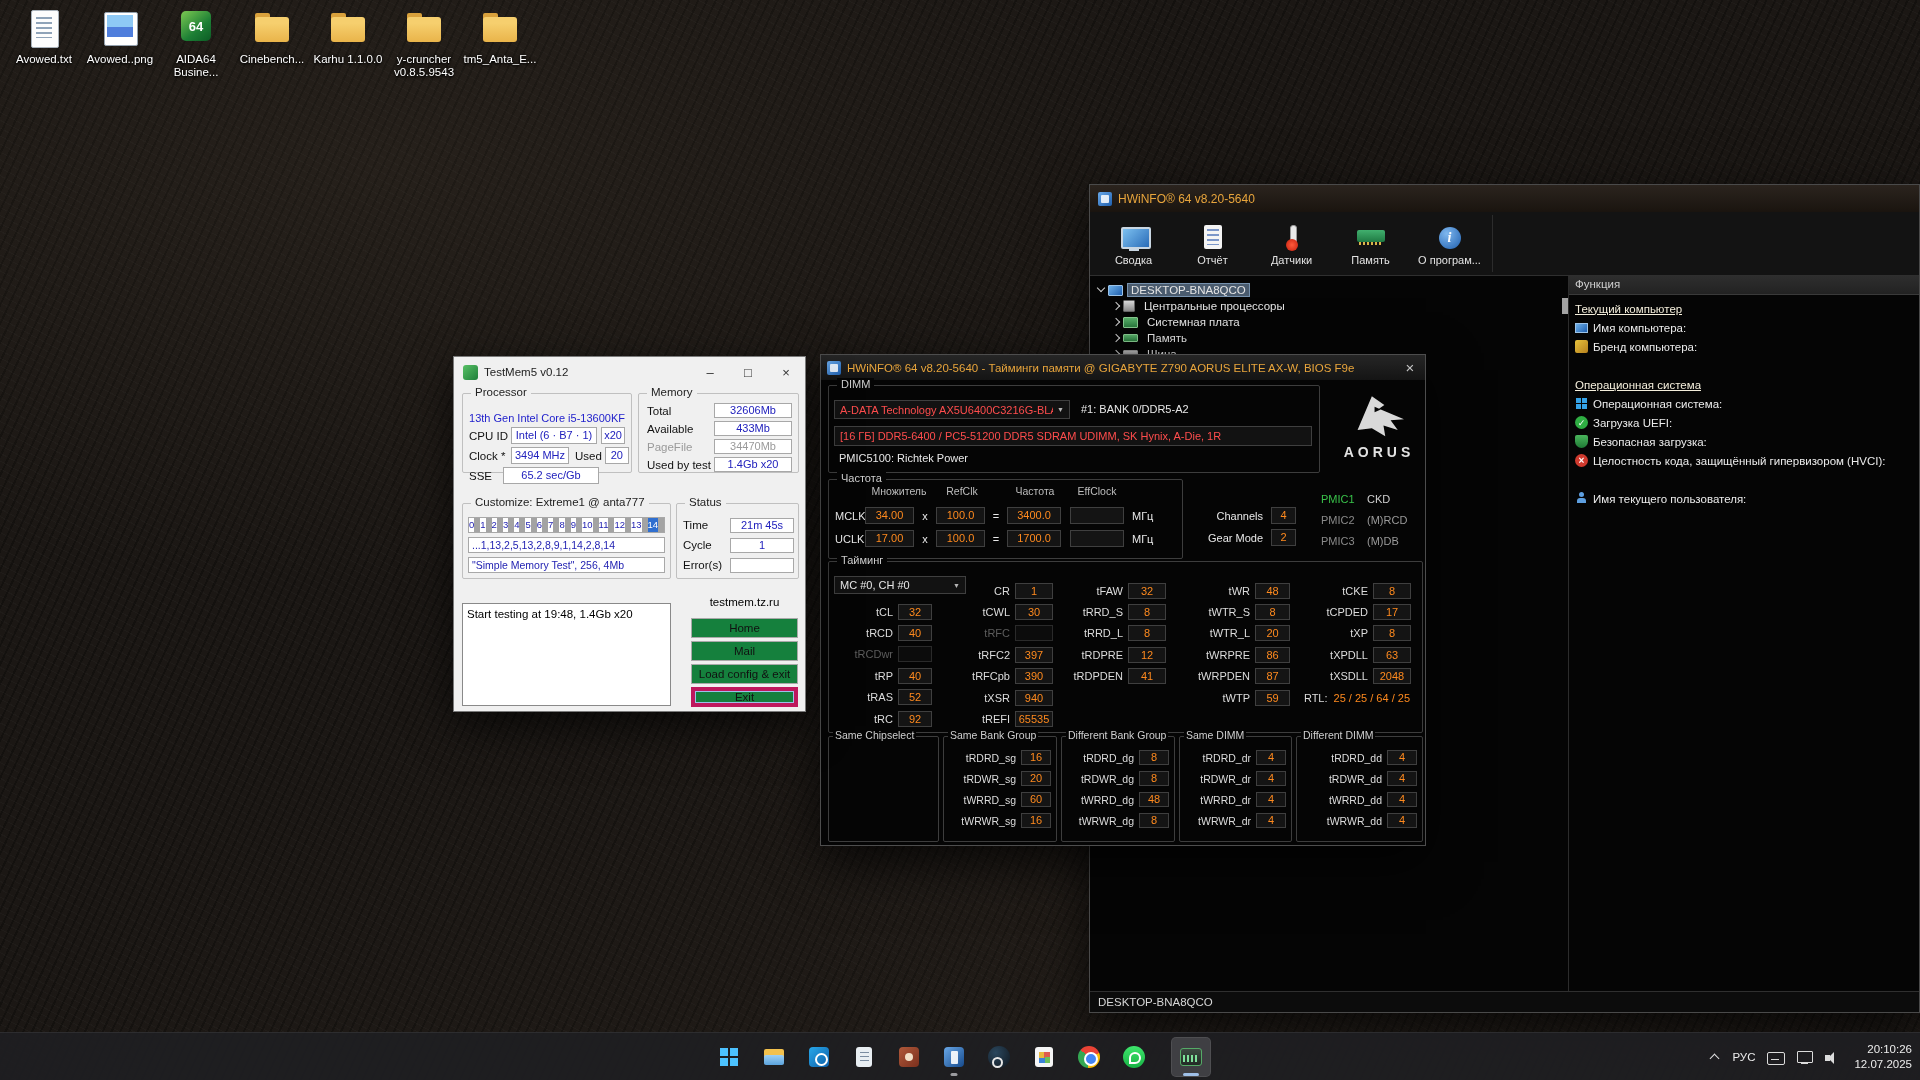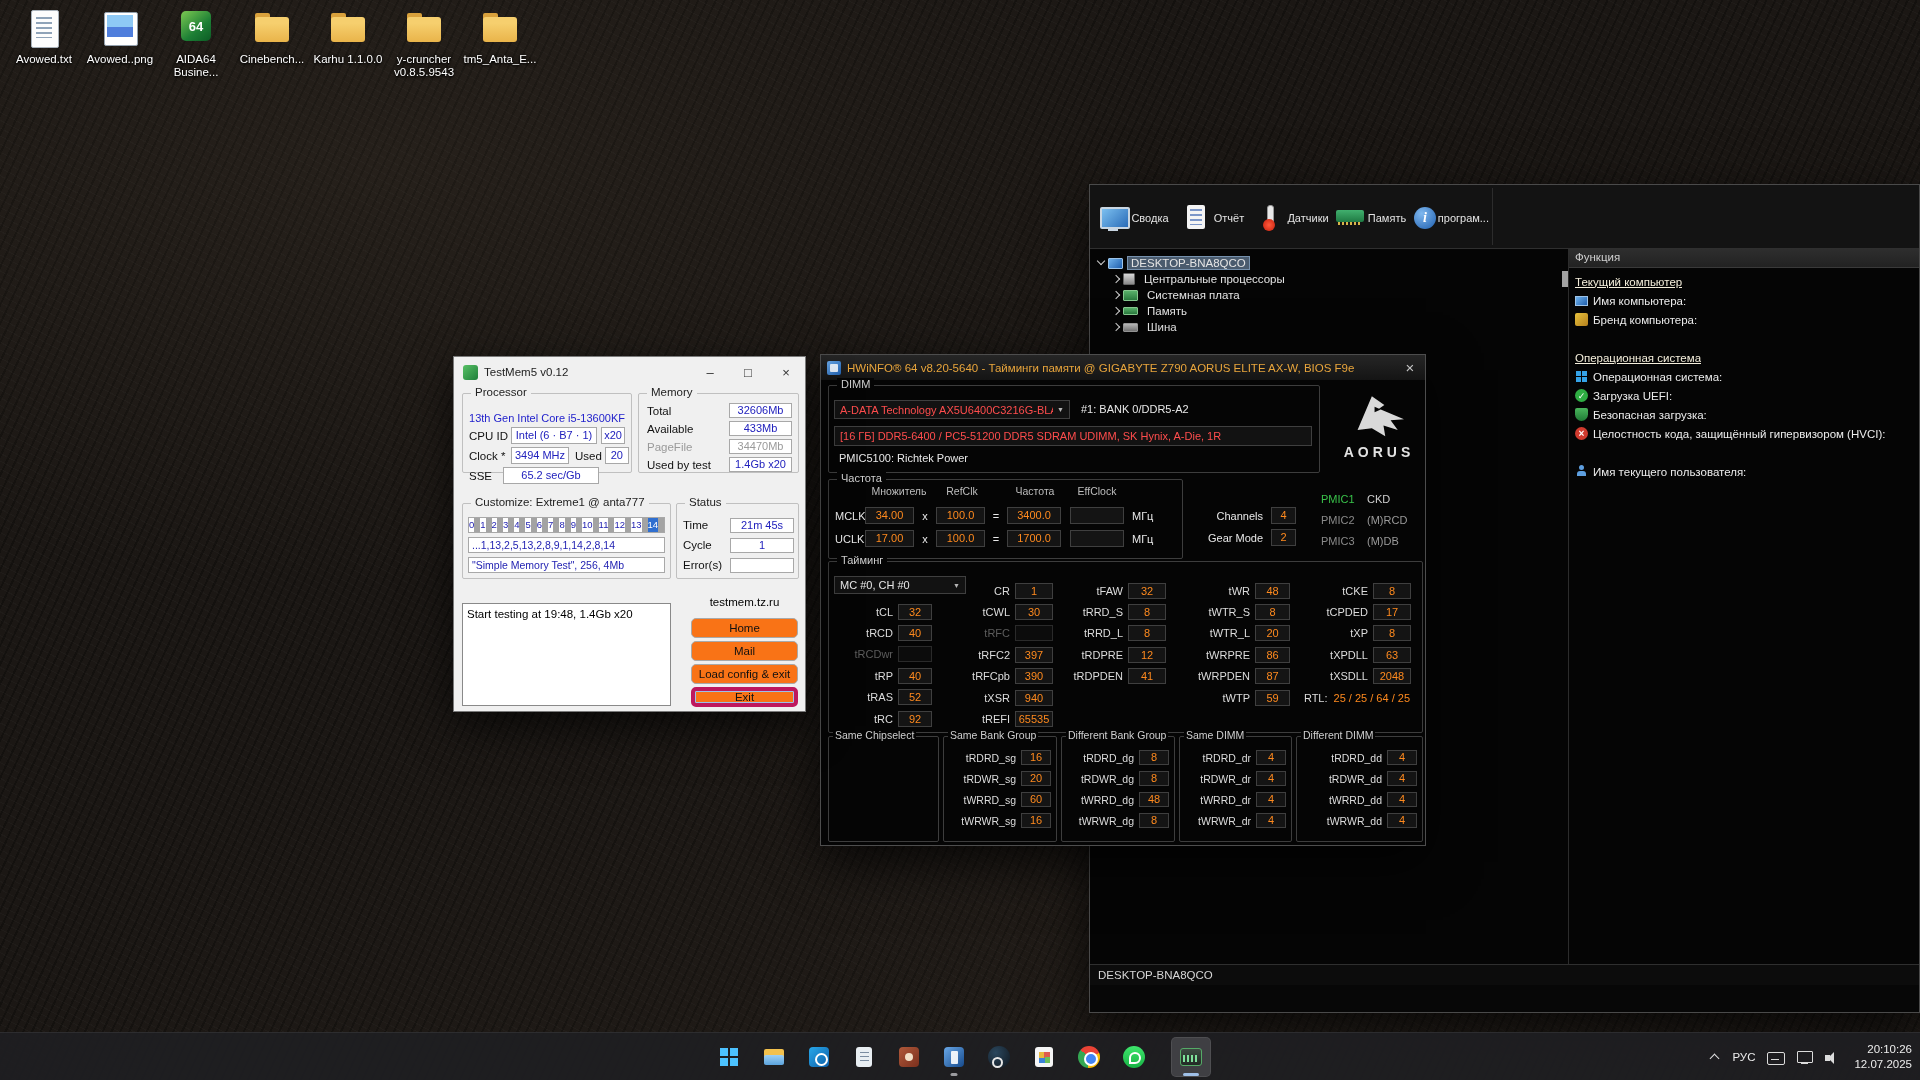--- a/index.html
+++ b/index.html
@@ -44,21 +44,21 @@
   .hw-ico::after{content:"";position:absolute;inset:3px;background:rgba(255,255,255,.85);border-radius:1px}
 
   
   .hwm{position:absolute;left:1089px;top:184px;width:831px;height:829px;background:#070707;
     border:1px solid #4a4a4a;box-shadow:0 16px 48px rgba(0,0,0,.7);z-index:20;overflow:hidden}
   .hwm-titlebar{height:27px;background:linear-gradient(#2b241e,#1a140f);display:flex;align-items:center;padding-left:8px}
   .hwm-title{font-size:12px;color:#e8a53c;white-space:nowrap}
   .hwm-toolbar{position:relative;height:64px;background:#131313;border-bottom:1px solid #2f2f2f;
     display:flex;align-items:stretch;padding:3px 0 0 4px}
   .hwm-toolbar::after{content:"";position:absolute;left:402px;top:3px;bottom:3px;width:1px;background:#2c2c2c}
-  .tbtn{width:79px;display:flex;flex-direction:row;align-items:center;justify-content:center;gap:3px;cursor:pointer}
+  .tbtn{width:79px;display:flex;flex-direction:column;align-items:center;justify-content:center;gap:3px;cursor:pointer}
   .tb-ico{width:30px;height:26px;position:relative}
   .tb-lbl{font-size:11px;color:#e3e3e3;white-space:nowrap}
   .tb-summary .tb-ico::before{content:"";position:absolute;left:2px;top:2px;width:26px;height:18px;border-radius:2px;
     background:linear-gradient(135deg,#7cc0f0,#2a6cb8);border:2px solid #c9d6e2}
   .tb-summary .tb-ico::after{content:"";position:absolute;left:10px;bottom:0;width:10px;height:3px;background:#c9d6e2}
   .tb-report .tb-ico::before{content:"";position:absolute;left:6px;top:0;width:18px;height:24px;background:#f4f4f4;border-radius:2px}
   .tb-report .tb-ico::after{content:"";position:absolute;left:9px;top:4px;width:12px;height:16px;
     background:repeating-linear-gradient(#7b96c8 0 2px,transparent 2px 5px)}
   .tb-sensors .tb-ico::before{content:"";position:absolute;left:13px;top:0;width:5px;height:17px;background:#e8e8e8;
     border-radius:3px 3px 0 0;border:1px solid #999}
@@ -204,37 +204,37 @@
   .w42{width:42px;flex:none}.w34{width:34px;flex:none}
   .tbox{background:#fff;border:1px solid #a8a8a8;color:#2121bd;font-size:11px;text-align:center;height:17px;
     line-height:15px;padding:0 2px;overflow:hidden;white-space:nowrap}
   .flex1{flex:1;margin-right:4px}
   .w24{width:24px;flex:none}.w58{width:58px;margin-right:4px;flex:none}
   .used{margin-right:3px;margin-left:2px}
   .w96{width:96px;flex:none}
   .mem-rows{padding-top:6px}
   .mrow{display:flex;align-items:center;margin:3px 6px 0 8px;height:15px}
   .mlbl{flex:1;font-size:11.5px}
-  .mval{width:63px;height:15px;line-height:13px;flex:none}
+  .mval{width:78px;height:15px;line-height:13px;flex:none}
   .mrow.dim .mlbl,.mrow.dim .mval{color:#9a9a9a}
   .cbox{position:absolute;left:5px;right:5px;height:16px;background:#fff;border:1px solid #a8a8a8;font-size:10.5px;
     color:#1d1db0;line-height:14px;padding:0 3px;white-space:nowrap;overflow:hidden}
   .cpus{top:13px;display:flex;align-items:stretch;padding:0;cursor:pointer}
   .cpu{flex:1;text-align:center;font-size:9.5px;color:#1d1db0;border-right:6px solid #a3a3a3;line-height:14px}
   .cpu:last-child{border-right:none}
   .cpu.sel{background:#2f6fd0;color:#fff}
   .seq{top:33px}.tdesc{top:53px}
   .srow{position:absolute;left:6px;right:4px;display:flex;align-items:center;height:16px}
   .sr1{top:13px}.sr2{top:33px}.sr3{top:53px}
   .slbl{flex:1;font-size:11.5px}
   .sval{width:64px;height:15px;line-height:13px;flex:none}
   .tm5-log{position:absolute;left:8px;top:246px;width:209px;height:103px;background:#fff;border:1px solid #898989;
     font-size:11.5px;color:#000;padding:3px 4px;line-height:14px;cursor:text}
   .tm5-site{position:absolute;left:237px;top:239px;width:107px;text-align:center;font-size:11.5px;color:#000}
-  .btn{position:absolute;left:237px;width:107px;height:20px;background:#f97316;border:1px solid #a9a9a9;border-radius:5px;
+  .btn{position:absolute;left:237px;width:107px;height:20px;background:#15803d;border:1px solid #a9a9a9;border-radius:0;
     font-size:11.5px;display:flex;align-items:center;justify-content:center;color:#111;cursor:pointer;white-space:nowrap}
   .b-home{top:261px}.b-mail{top:284px}.b-load{top:307px}
   .b-exit{top:330px;border:4px solid #be185d;box-shadow:inset 0 0 0 1px #9cc0ea}
 
   
   .taskbar{position:absolute;left:0;right:0;bottom:0;height:48px;background:rgba(30,30,33,.96);
     border-top:1px solid rgba(255,255,255,.07);z-index:100}
   .tk-apps{position:absolute;left:50%;top:4px;transform:translateX(-50%);display:flex;gap:5px;height:40px}
   .tkbtn{width:40px;height:40px;border-radius:5px;display:flex;align-items:center;justify-content:center;position:relative;cursor:pointer}
   .tkbtn.active{background:#3f3f43;box-shadow:inset 0 0 0 1px rgba(255,255,255,.08)}
@@ -326,20 +326,24 @@
         <div class="dlabel">y-cruncher v0.8.5.9543</div>
       </div>
 
       <div class="dicon ic-folder">
         <div class="dglyph"></div>
         <div class="dlabel">tm5_Anta_E...</div>
       </div>
     </div>
 
   <div class="hwm">
+    <div class="hwm-titlebar">
+      <span class="app-ico hw-ico"></span>
+      <span class="hwm-title">HWiNFO® 64 v8.20-5640</span>
+    </div>
     <div class="hwm-toolbar">
 
         <div class="tbtn tb-summary">
           <div class="tb-ico"></div>
           <div class="tb-lbl">Сводка</div>
         </div>
 
         <div class="tbtn tb-report">
           <div class="tb-ico"></div>
           <div class="tb-lbl">Отчёт</div>

